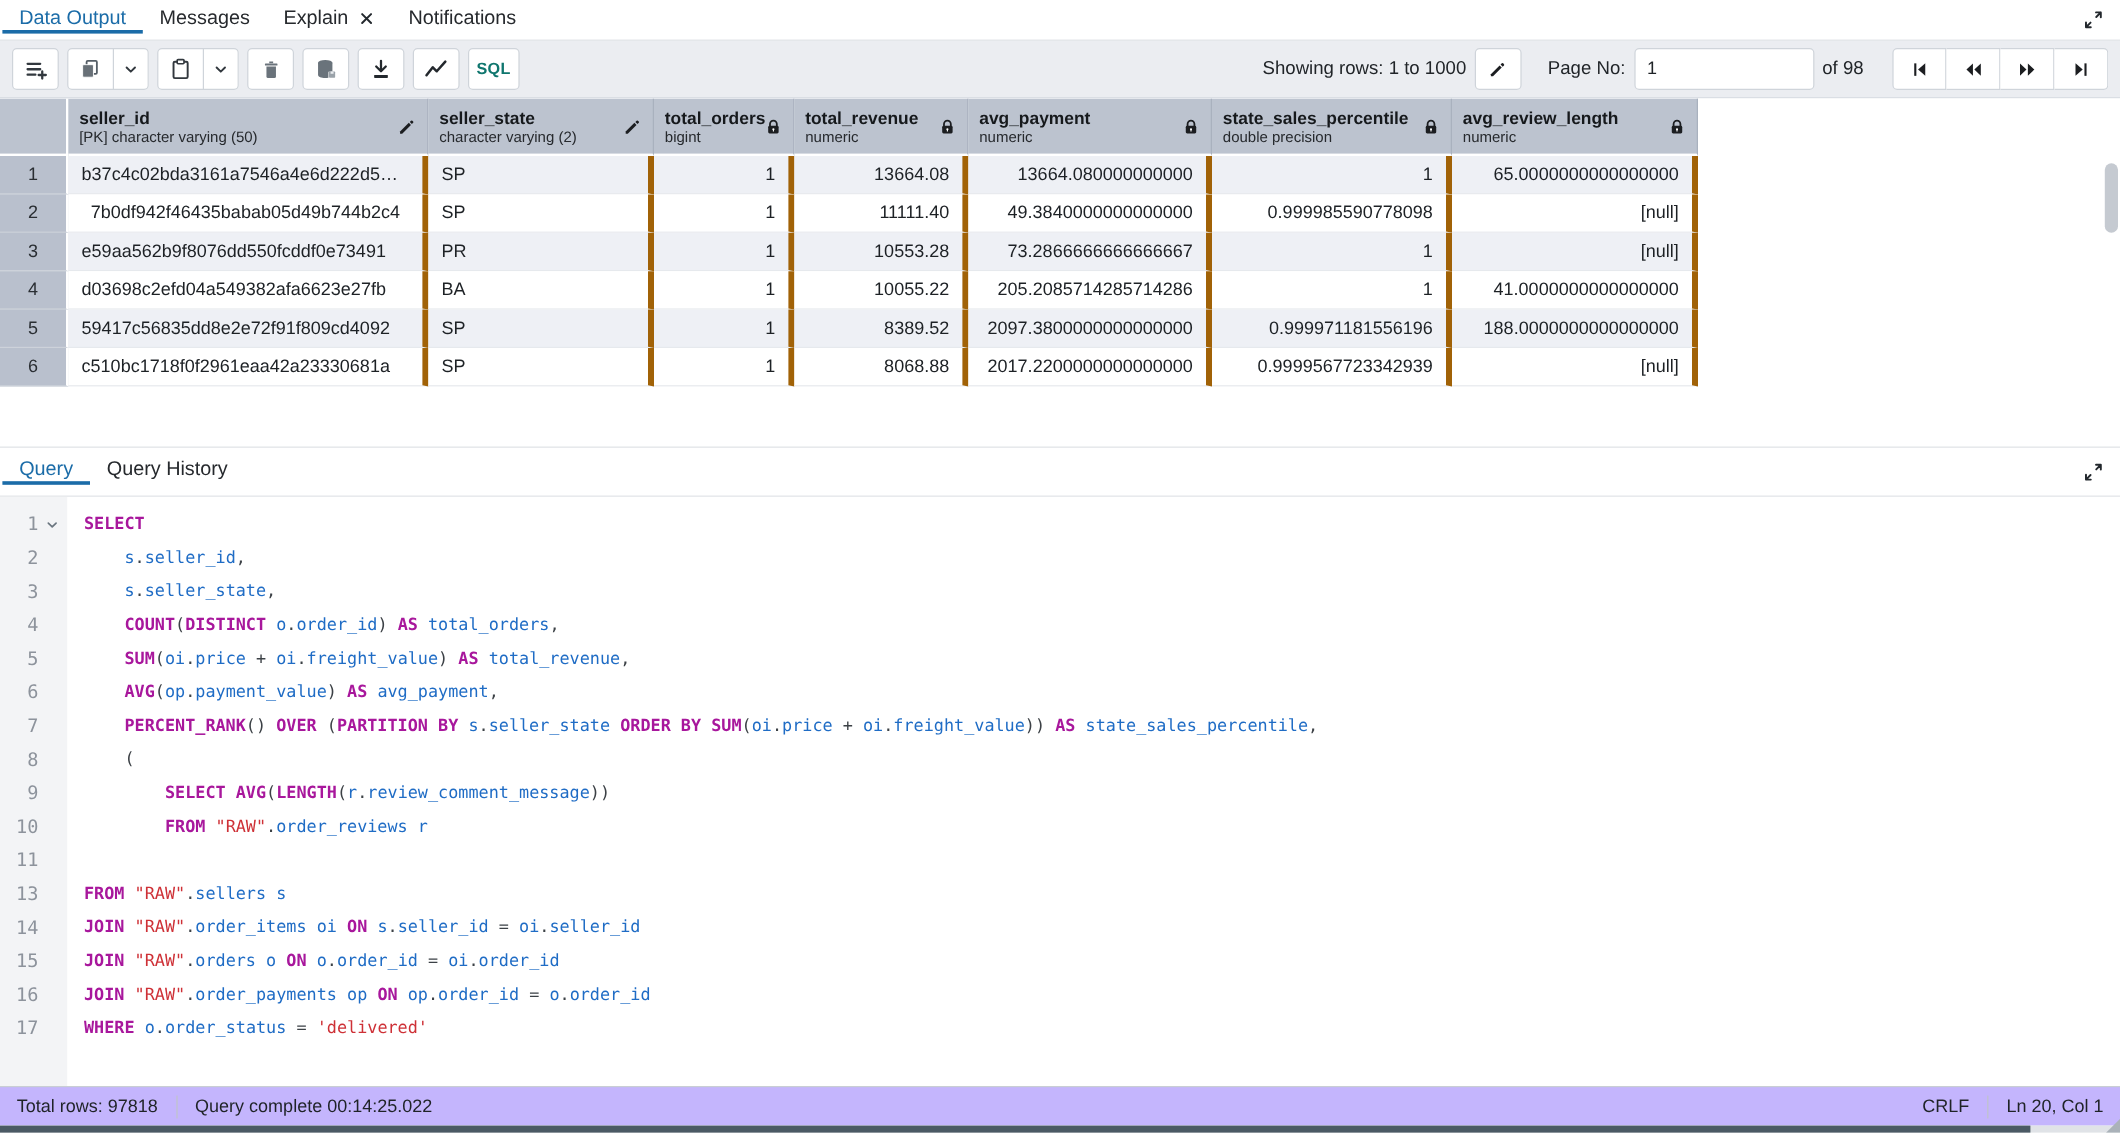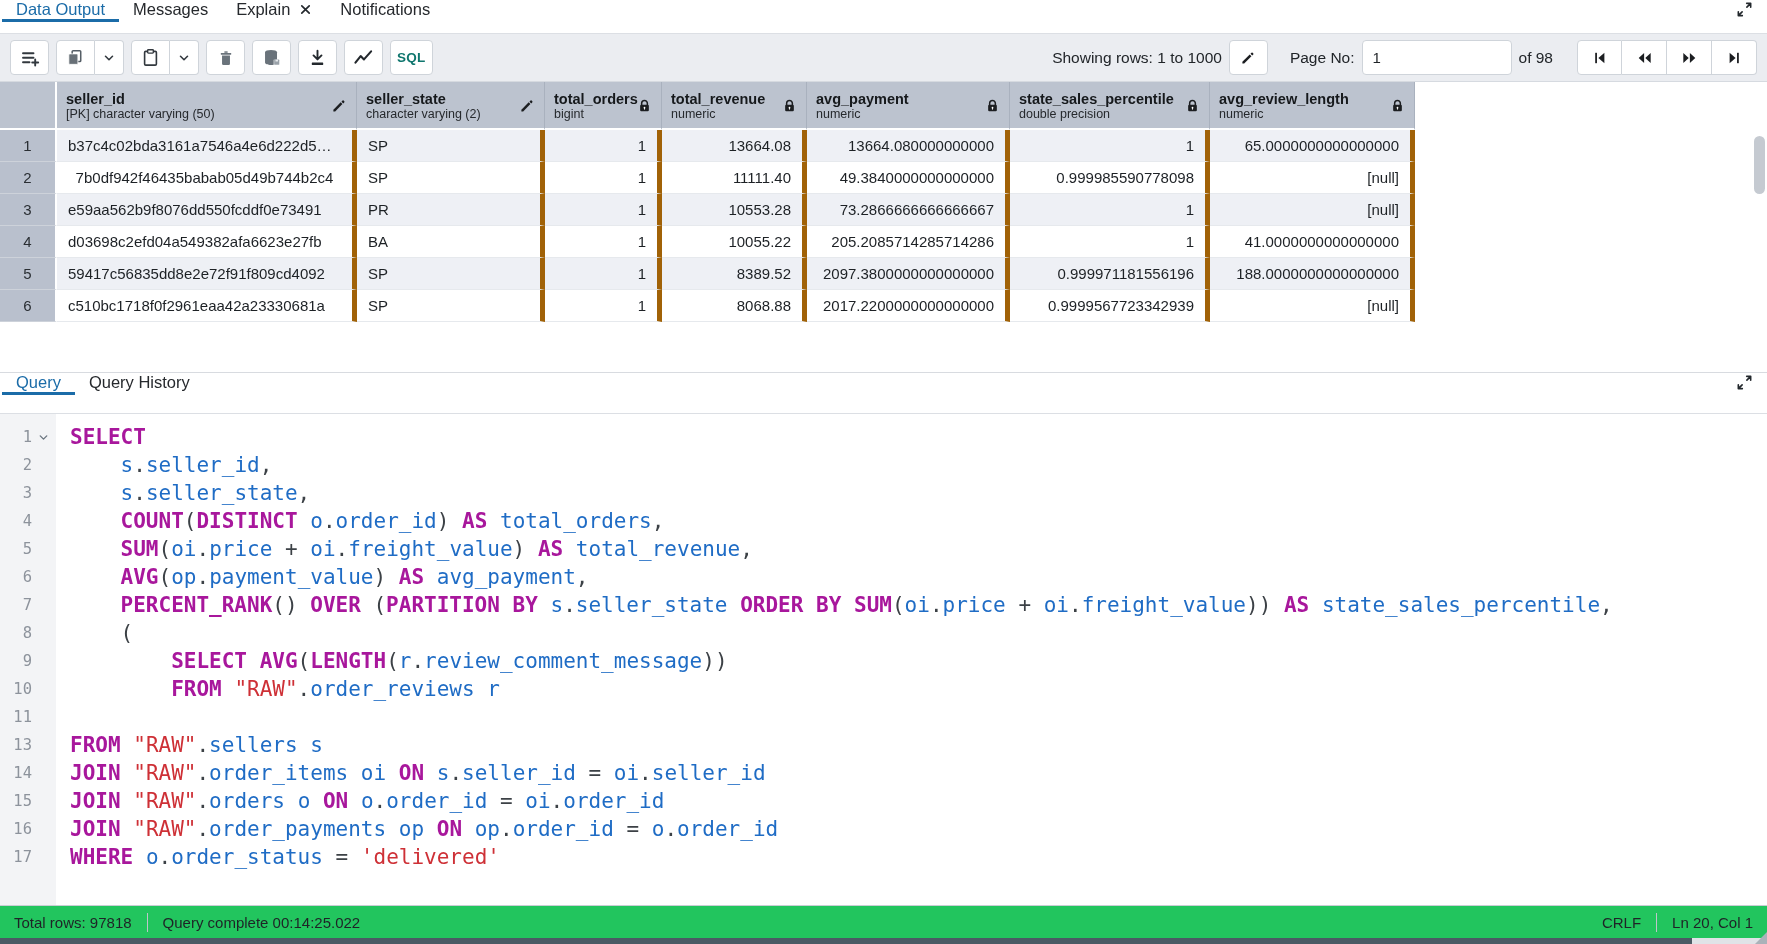--- a/index.html
+++ b/index.html
@@ -2,21 +2,21 @@
 <html><head>
 <meta charset="utf-8">
 <style>
   * { box-sizing: border-box; margin: 0; padding: 0; }
   html,body { width:1767px; height:944px; overflow:hidden; }
   body { font-family:"Liberation Sans", sans-serif; background:#fff; color:#1f2327; }
   .app { width:1767px; height:944px; display:flex; flex-direction:column; position:relative; }
   .flex-sp { flex:1; }
 
   
-  .tabbar { height:34px; flex:none; display:flex; align-items:flex-start; background:#fff;
+  .tabbar { height:34px; flex:none; display:flex; align-items:center; background:#fff;
             border-bottom:1px solid #dcdfe4; padding:0 6px 0 2px; }
   .tabs-wrap { display:flex; align-items:stretch; }
   .tab { display:flex; align-items:center; gap:9px; padding:0 14px; font-size:16.5px;
          color:#26292d; cursor:pointer; border-bottom:3px solid transparent; }
   .tab.active { color:#1b6ca8; border-bottom-color:#1b6ca8; }
   .tab .ic { display:flex; align-items:center; }
   .icon-plain { background:none; border:none; display:flex; align-items:center; justify-content:center;
                 width:34px; cursor:pointer; }
   .qbar { height:42px; border-top:1px solid #d8dbe0; }
   .qbar .tab { font-size:16.5px; }
@@ -60,28 +60,28 @@
   .vthumb { width:11px; height:58px; margin:4px auto 0; background:#c5cad1; border-radius:6px; cursor:pointer; }
 
   
   .editor { flex:1; background:#fff; overflow:hidden; position:relative;
             font-family:"DejaVu Sans Mono", monospace; padding-top:9px; }
   .editor::before { content:""; position:absolute; left:0; top:0; bottom:0; width:56px; background:#f3f4f6; }
   .code-line { display:flex; height:28px; line-height:28px; position:relative; }
   .gutter { flex:none; width:56px; display:flex; align-items:center; position:relative; }
   .lnum { width:32px; text-align:right; font-size:15.5px; color:#8d939c; }
   .fold { width:22px; display:flex; justify-content:center; align-items:center; }
-  .lcontent { white-space:pre; font-size:21px; padding-left:14px; }
+  .lcontent { white-space:pre; font-size:14px; padding-left:14px; }
   .t-k { color:#a8179c; font-weight:bold; }
   .t-i { color:#1f6cc5; }
   .t-s { color:#ce3036; }
   .t-p { color:#3c4146; }
 
   
-  .statusbar { height:33px; flex:none; background:#22c55e; border-top:1px solid #c9ced4;
+  .statusbar { height:33px; flex:none; background:#c4b5fd; border-top:1px solid #c9ced4;
                display:flex; align-items:center; padding:0 14px; gap:15px; font-size:15px; color:#1f2327; }
   .vsep { width:1px; height:19px; background:#bfc4ca; }
   .bottomstrip { height:6px; flex:none; background:#e0e3e7; position:relative; }
   .hthumb { position:absolute; left:0; top:0; height:6px; width:1692px; background:#4b5a64; cursor:pointer; }
   .grip { position:absolute; right:0; top:-6px; width:0; height:0;
           border-left:12px solid transparent; border-bottom:12px solid #aab2b9; }
 </style>
 </head>
 <body>
 

